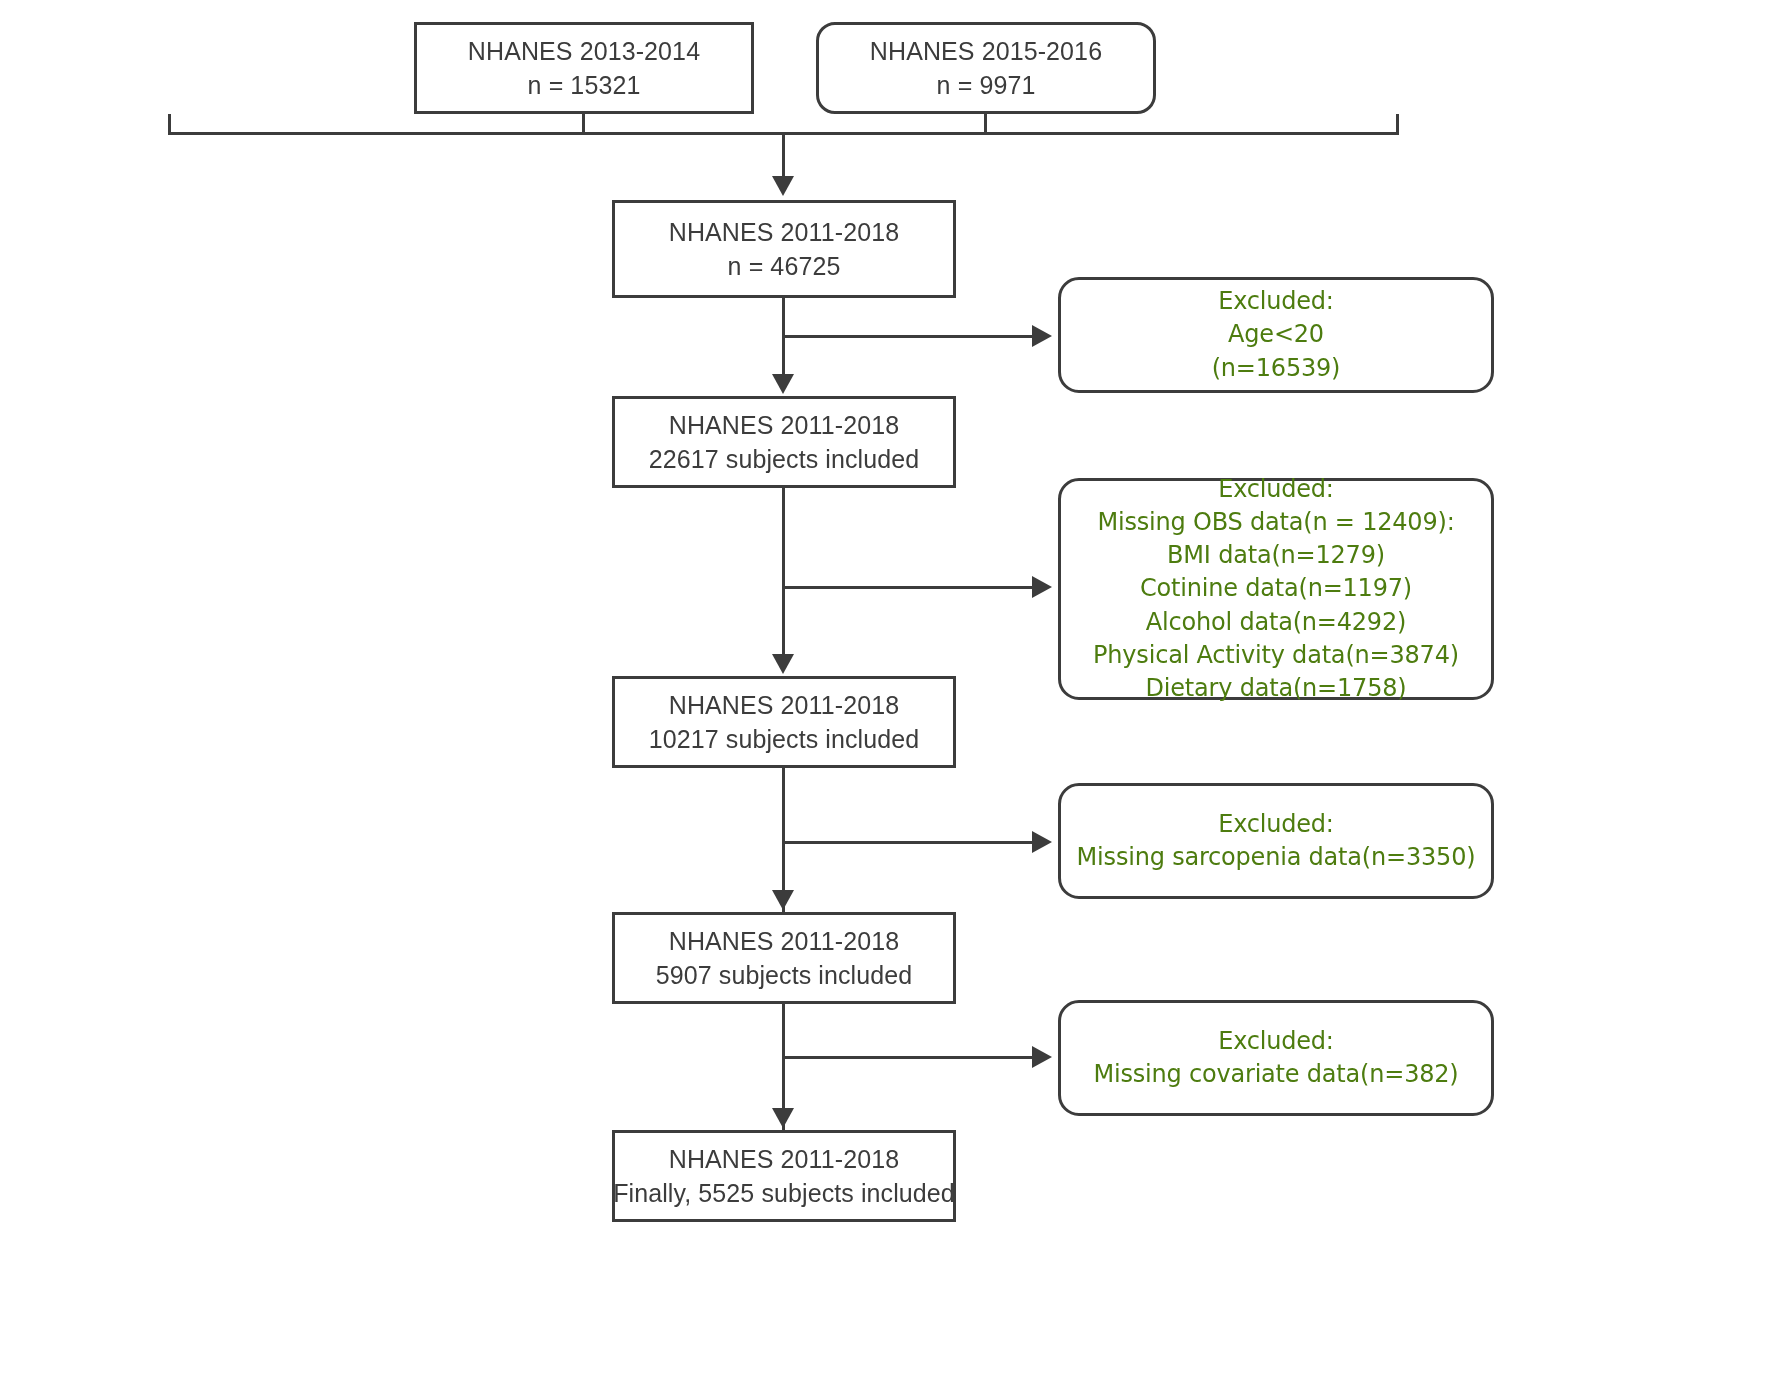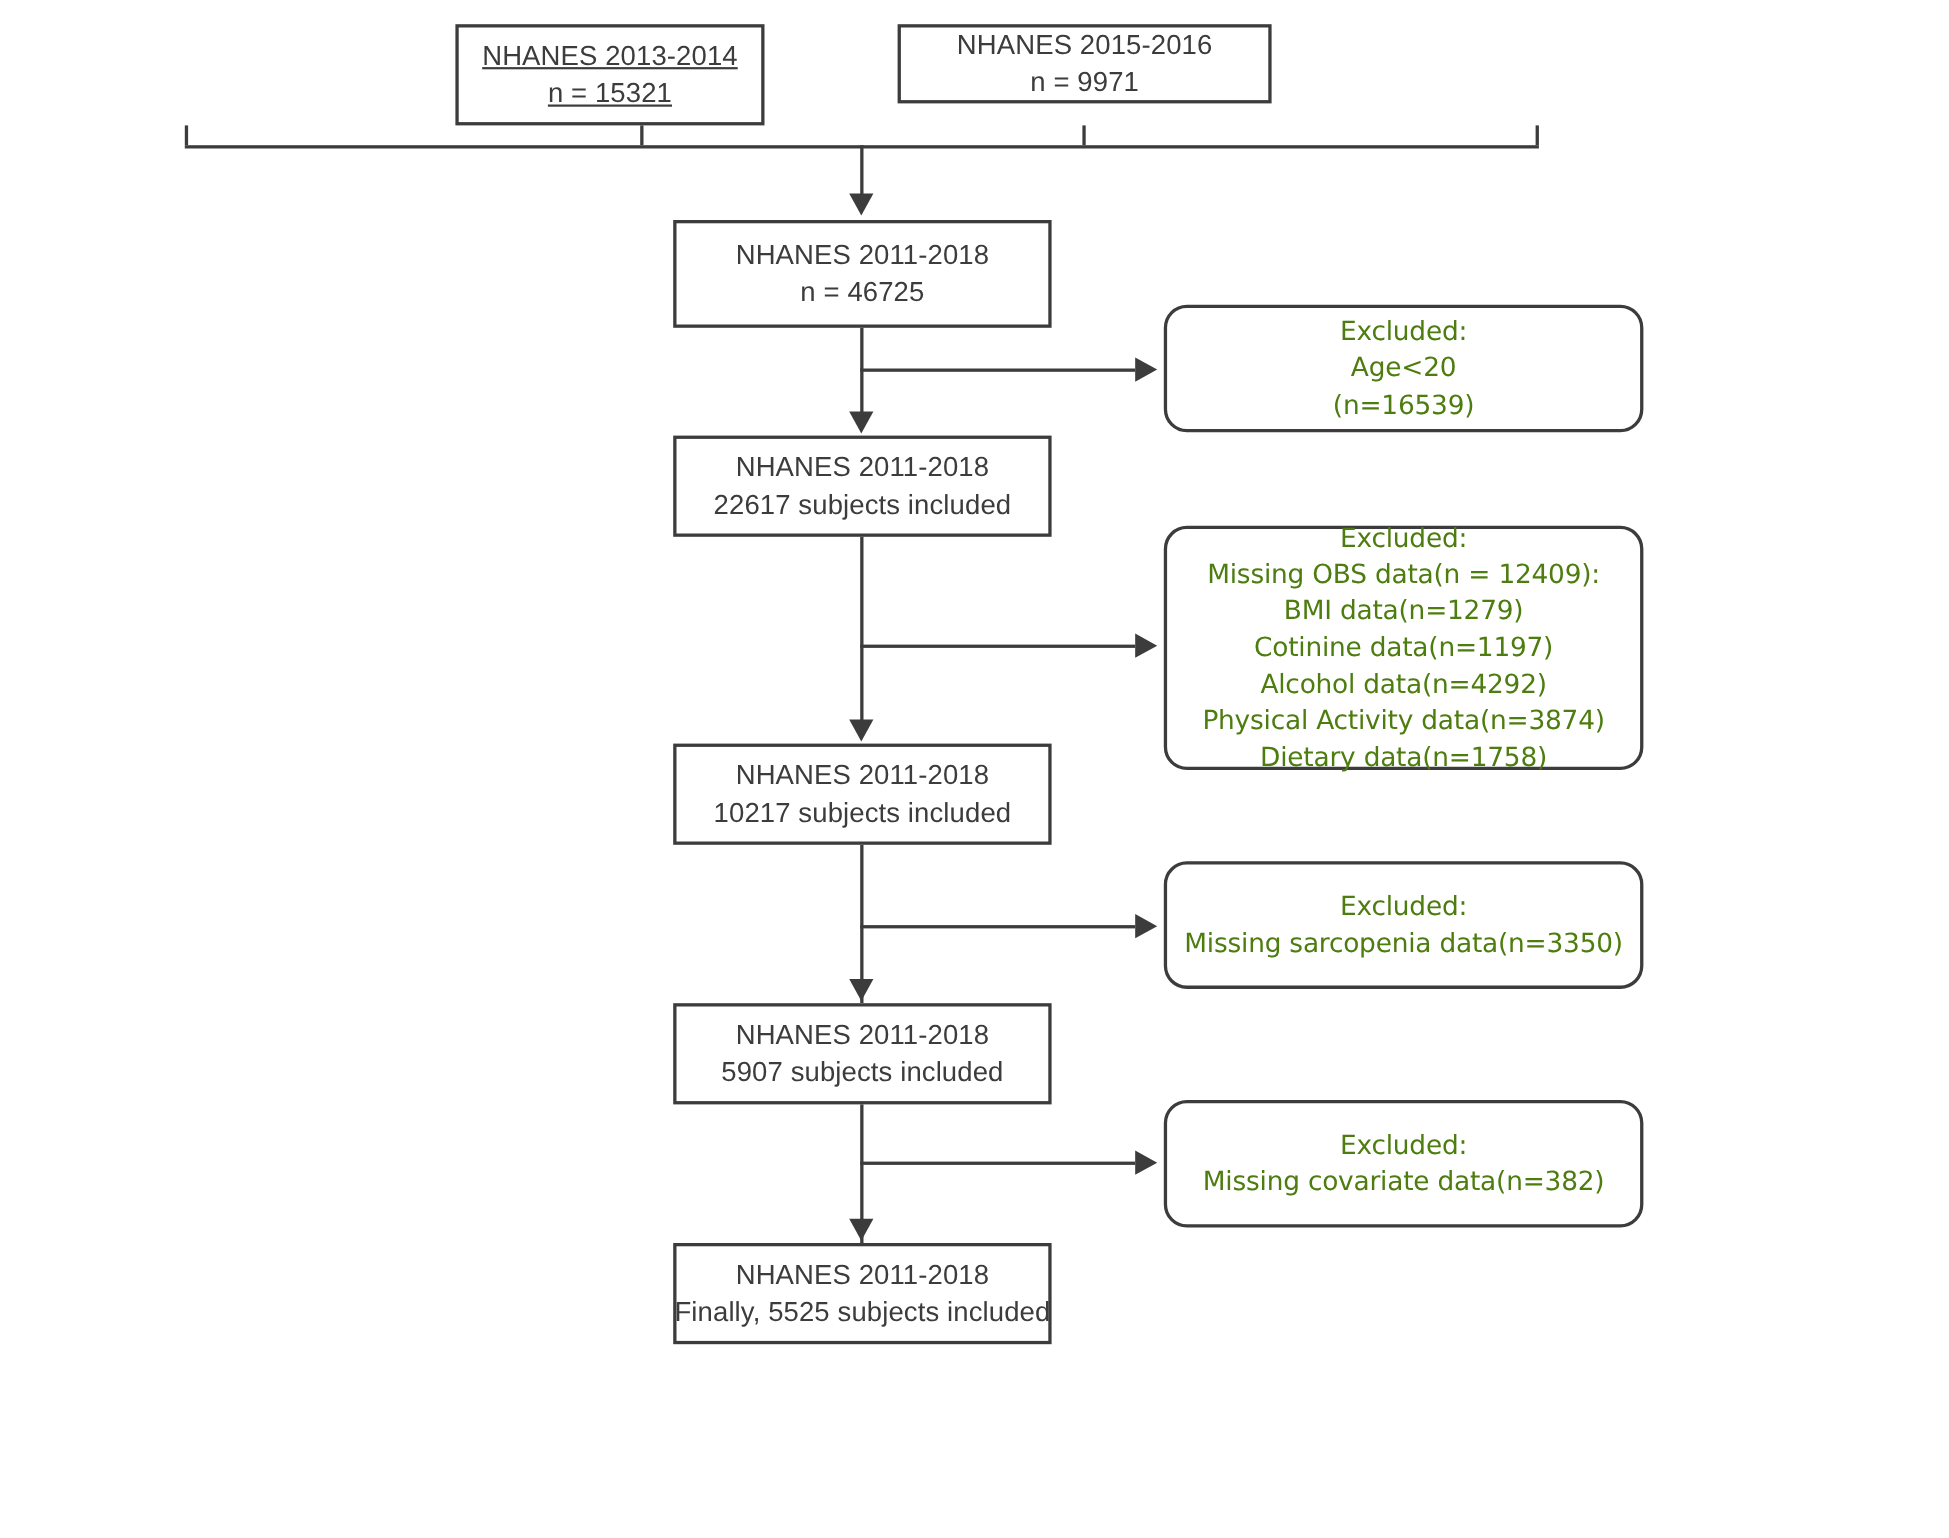--- a/index.html
+++ b/index.html
@@ -76,26 +76,26 @@
     border-bottom: 11px solid transparent;
     border-left: 20px solid #3c3c3c;
   }
 </style>
 </head>
 <body>
 
 <div id="canvas">
 
 
-  <div class="box cohort" style="left:414px; top:22px; width:281px; height:92px;text-decoration:underline;">
+  <div class="box cohort" style="left:414px; top:22px; width:340px; height:92px;">
     <span class="line">NHANES 2013-2014</span>
     <span class="line">n = 15321</span>
   </div>
 
-  <div class="box cohort" style="left:816px; top:22px; width:340px; height:72px;">
+  <div class="box cohort" style="left:816px; top:22px; width:340px; height:92px;border-radius:19px;">
     <span class="line">NHANES 2015-2016</span>
     <span class="line">n = 9971</span>
   </div>
 
 
   <div class="vline" style="left:168px; top:114px; height:18px;"></div>
   <div class="vline" style="left:582px; top:114px; height:18px;"></div>
   <div class="vline" style="left:984px; top:114px; height:18px;"></div>
   <div class="vline" style="left:1396px; top:114px; height:18px;"></div>
 

